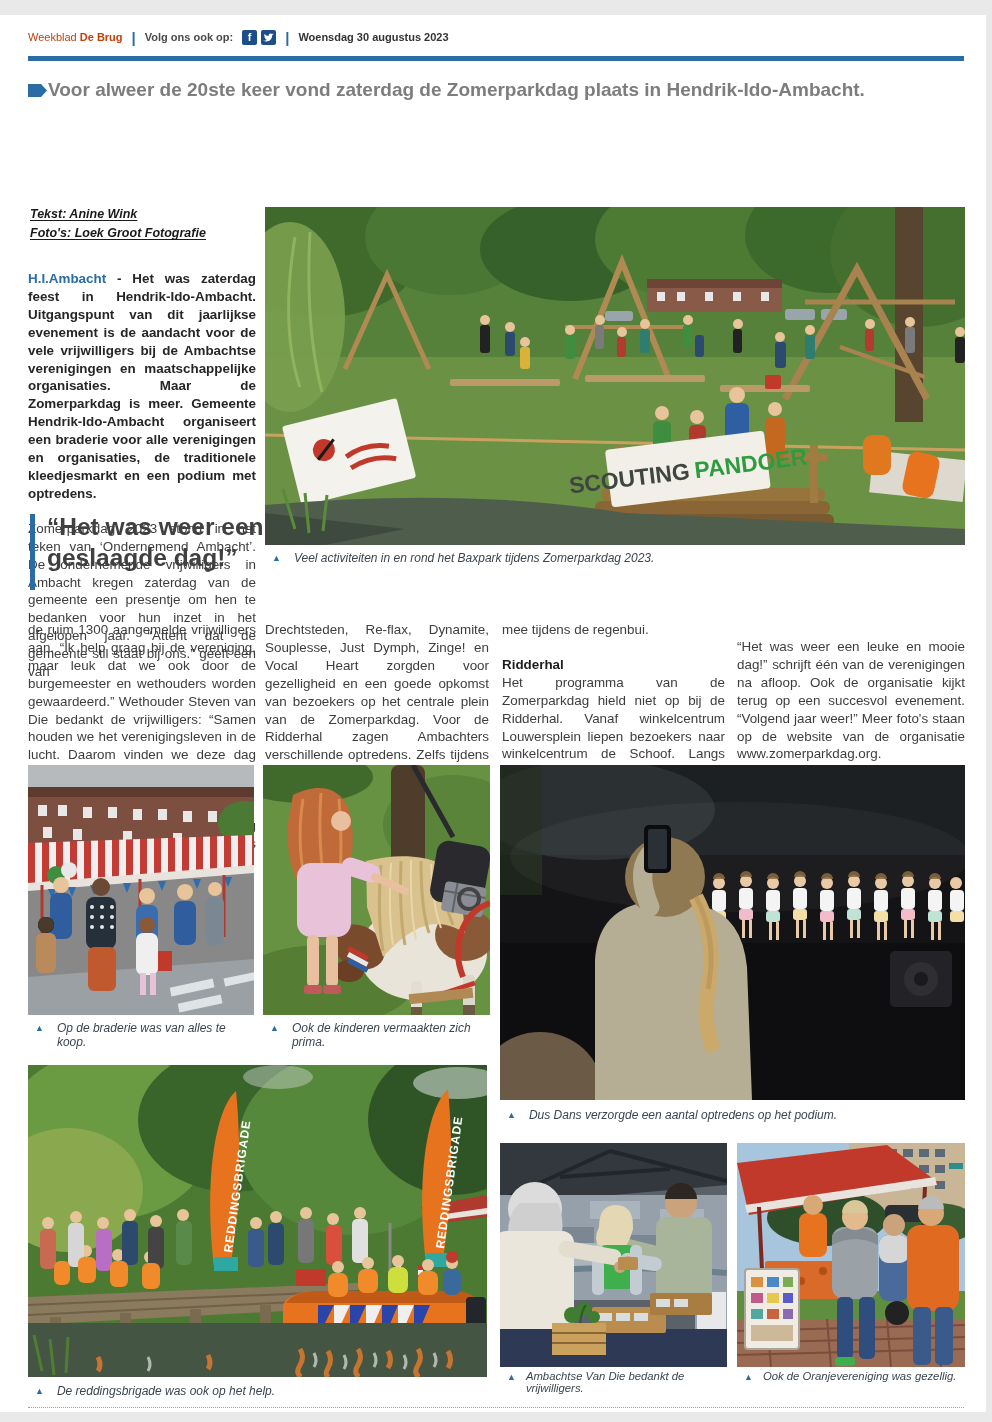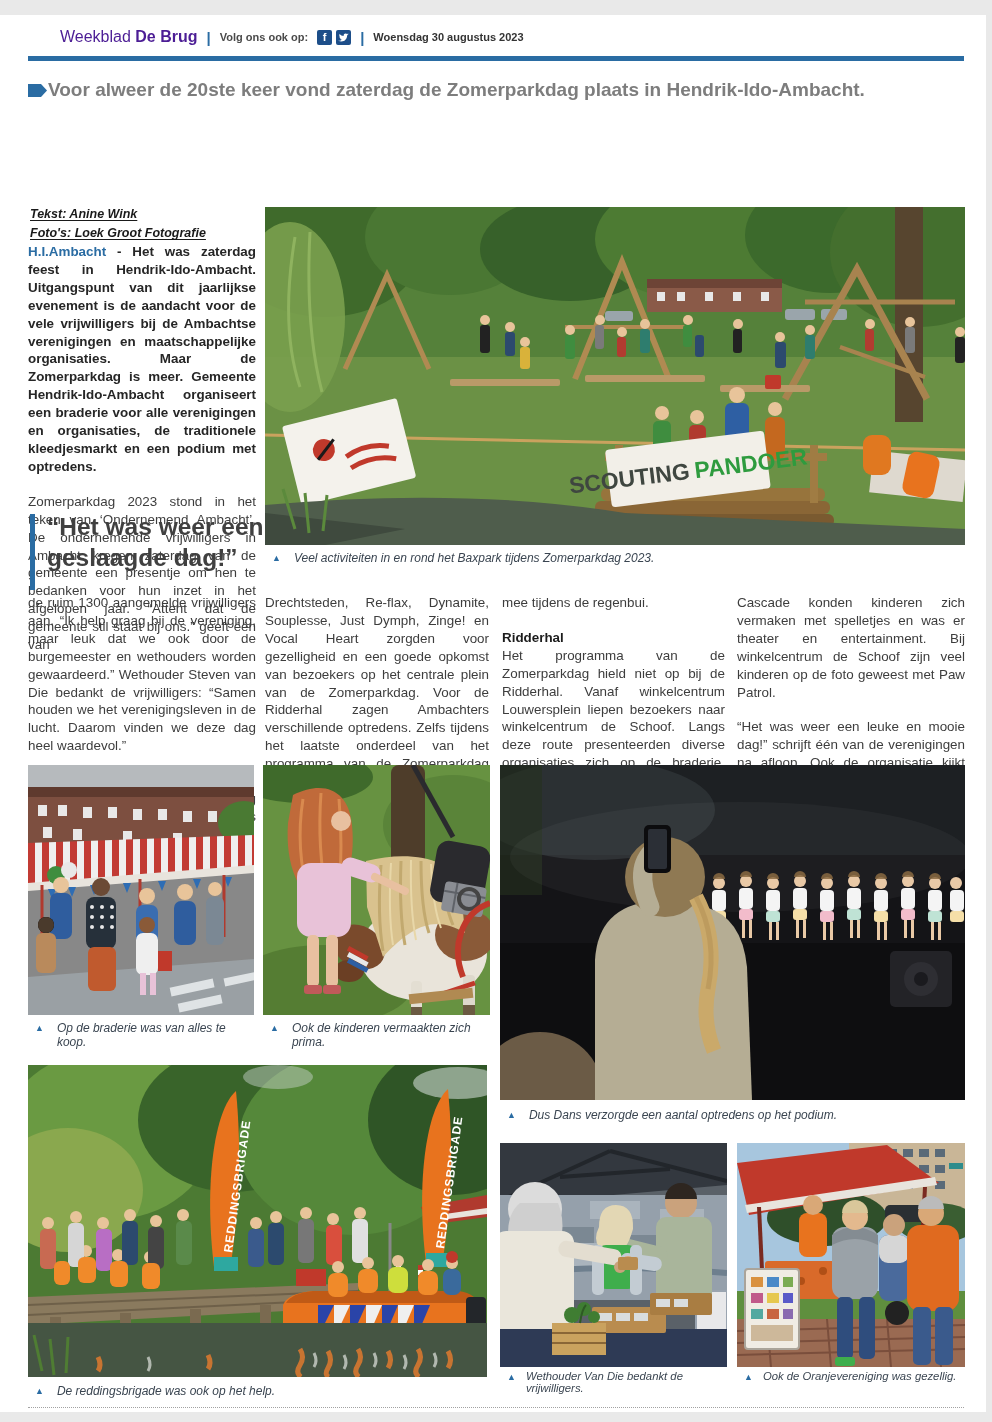--- a/index.html
+++ b/index.html
@@ -4,42 +4,42 @@
 <style>
   * { margin:0; padding:0; box-sizing:border-box; }
   html,body { background:#d9d9d9; }
   body { font-family:"Liberation Sans", sans-serif; }
   .screen { position:relative; width:992px; height:1422px; background:#e9e9e9; overflow:hidden; }
   .paper { position:absolute; left:0; top:15px; width:986px; height:1397px; background:#ffffff; }
   .abs { position:absolute; }
 
   
   .masthead { left:28px; top:26px; display:flex; align-items:center; gap:9px; height:22px; }
-  .brand { font-size:16px; color:#4c1d95; white-space:nowrap;margin-left:32px; }
+  .brand { font-size:11px; color:#c2410c; white-space:nowrap; }
   .brand b { font-weight:bold; }
   .sep { color:#2a6ca3; font-weight:bold; font-size:15px; }
   .follow { font-size:11px; font-weight:bold; color:#4a4a4a; }
   .social { display:flex; gap:4px; }
   .sicon { width:15px; height:15px; background:#1d4e89; border-radius:2px; color:#fff;
            display:flex; align-items:center; justify-content:center; font-weight:bold; font-size:11px; }
   .date { font-size:11px; font-weight:bold; color:#333;text-align:center; }
   .section { right:29px; top:11px; display:flex; gap:40px; color:#2a6ca3; font-weight:bold; font-size:31px; letter-spacing:.5px; }
   .rule { left:28px; top:56px; width:936px; height:5px; background:#2a6ca3; }
 
   
   .kicker { left:28px; top:79px; display:flex; align-items:center; }
   .kicker-text { font-size:19px; font-weight:bold; color:#7d7d7d; }
   .headline { left:28px; top:99px; width:945px; height:95px; }
   .headline span { display:inline-block; white-space:nowrap; font-weight:bold; font-size:100px;
                    line-height:95px; letter-spacing:-5px; color:#0c0c0c; transform:scaleX(.58); transform-origin:0 0; }
   .byline { left:30px; top:205px; font-size:12.5px; font-weight:bold; font-style:italic; color:#1a1a1a; line-height:1.55; }
   .byline div { text-decoration:underline; text-underline-offset:2px; }
 
   
-  .bodytext { font-size:13.4px; line-height:17.9px; color:#3d3d3d; text-align:justify; }
+  .bodytext { font-size:13.4px; line-height:17.9px; color:#3d3d3d; text-align:justify;margin-top:27px; }
   .lead { font-weight:bold; color:#262626; }
   .loc { color:#2a6ca3; }
   .gap { height:17px; }
   .subhead { font-weight:bold; color:#1c1c1c; }
   .col1  { left:28px;  top:243px; width:228px; }
   .col1b { left:28px;  top:594px; width:228px; }
   .col2  { left:265px; top:594px; width:224px; }
   .col3  { left:502px; top:594px; width:223px; }
   .col4  { left:737px; top:594px; width:228px; }
 
@@ -264,21 +264,20 @@
   <div class="abs bodytext col2">
     <p>Drechtsteden, Re-flax, Dynamite, Souplesse, Just Dymph, Zinge! en Vocal Heart zorgden voor gezelligheid en een goede opkomst van bezoekers op het centrale plein van de Zomerparkdag. Voor de Ridderhal zagen Ambachters verschillende optredens. Zelfs tijdens het laatste onderdeel van het programma van de Zomerparkdag waar het hard ging regenen, zorgden de Local Guitar Friends voor een, letterlijk en figuurlijk, spetterend optreden. Het nog aanwezige publiek danste én zong gezellig</p>
   </div>
   <div class="abs bodytext col3">
     <p>mee tijdens de regenbui.</p>
     <div class="gap"></div>
     <div class="subhead">Ridderhal</div>
     <p>Het programma van de Zomerparkdag hield niet op bij de Ridderhal. Vanaf winkelcentrum Louwersplein liepen bezoekers naar winkelcentrum de Schoof. Langs deze route presenteerden diverse organisaties zich op de braderie. Uiteraard ontbrak ook dit jaar de kleedjesmarkt niet. Verder organiseerde Ondernemersvereniging VAO een Ondernemersplein. Bij</p>
   </div>
   <div class="abs bodytext col4">
-    <p>Cascade konden kinderen zich vermaken met spelletjes en was er theater en entertainment. Bij winkelcentrum de Schoof zijn veel kinderen op de foto geweest met Paw Patrol.</p>
     <div class="gap"></div>
     <p>“Het was weer een leuke en mooie dag!” schrijft één van de verenigingen na afloop. Ook de organisatie kijkt terug op een succesvol evenement. “Volgend jaar weer!” Meer foto's staan op de website van de organisatie www.zomerparkdag.org.</p>
   </div>
 
   <div class="abs photo ph-brad">
     <svg viewBox="0 0 226 250" preserveAspectRatio="none">
       <defs>
         <pattern id="rw" width="14" height="14" patternUnits="userSpaceOnUse">
             <rect width="7" height="14" fill="#c23b34"></rect>
             <rect x="7" width="7" height="14" fill="#efefef"></rect>
@@ -829,21 +828,21 @@
       <circle cx="160" cy="170" r="12" fill="#222222"></circle>
     </svg>
   </div>
 
   <div class="abs caption cap-redd">
     <span class="cap-tri">▲</span>
     <span>De reddingsbrigade was ook op het help.</span>
   </div>
   <div class="abs caption cap-weth">
     <span class="cap-tri">▲</span>
-    <span>Wethouder Van Die bedankt de vrijwilligers.</span>
+    <span>Ambachtse Van Die bedankt de vrijwilligers.</span>
   </div>
   <div class="abs caption cap-oranje">
     <span class="cap-tri">▲</span>
     <span>Ook de Oranjevereniging was gezellig.</span>
   </div>
 
   <div class="abs dotline"></div>
 </div>
 
 </body></html>

